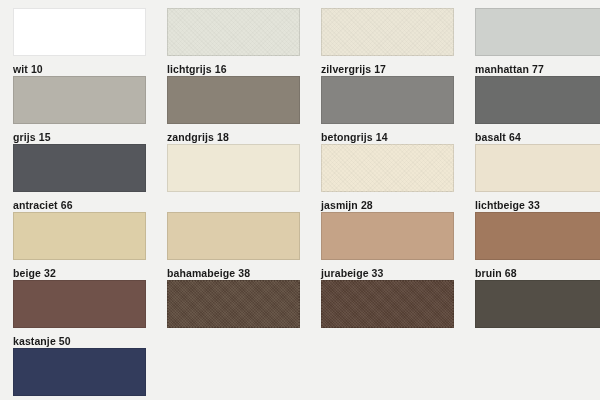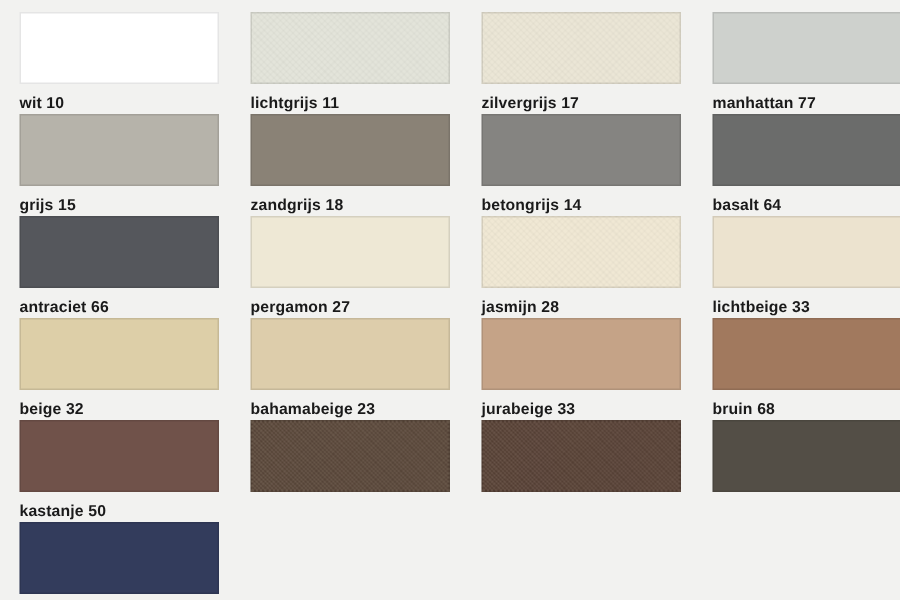--- a/index.html
+++ b/index.html
@@ -62,21 +62,21 @@
 </head>
 <body>
 
 <div id="swatch-grid">
     <div class="swatch-cell">
       <div class="swatch-chip" style="background-color: rgb(255, 255, 255);"></div>
       <div class="swatch-label">wit 10</div>
     </div>
     <div class="swatch-cell">
       <div class="swatch-chip speckled" style="background-color: rgb(227, 228, 218);"></div>
-      <div class="swatch-label">lichtgrijs 11</div>
+      <div class="swatch-label">lichtgrijs 16</div>
     </div>
     <div class="swatch-cell">
       <div class="swatch-chip speckled" style="background-color: rgb(235, 230, 214);"></div>
       <div class="swatch-label">zilvergrijs 17</div>
     </div>
     <div class="swatch-cell">
       <div class="swatch-chip" style="background-color: rgb(206, 209, 205);"></div>
       <div class="swatch-label">manhattan 77</div>
     </div>
     <div class="swatch-cell">
@@ -94,37 +94,36 @@
     <div class="swatch-cell">
       <div class="swatch-chip" style="background-color: rgb(107, 108, 107);"></div>
       <div class="swatch-label">basalt 64</div>
     </div>
     <div class="swatch-cell">
       <div class="swatch-chip" style="background-color: rgb(85, 87, 92);"></div>
       <div class="swatch-label">antraciet 66</div>
     </div>
     <div class="swatch-cell">
       <div class="swatch-chip" style="background-color: rgb(238, 232, 213);"></div>
-      <div class="swatch-label">pergamon 27</div>
     </div>
     <div class="swatch-cell">
       <div class="swatch-chip speckled" style="background-color: rgb(240, 232, 212);"></div>
       <div class="swatch-label">jasmijn 28</div>
     </div>
     <div class="swatch-cell">
       <div class="swatch-chip" style="background-color: rgb(236, 227, 207);"></div>
       <div class="swatch-label">lichtbeige 33</div>
     </div>
     <div class="swatch-cell">
       <div class="swatch-chip" style="background-color: rgb(221, 207, 168);"></div>
       <div class="swatch-label">beige 32</div>
     </div>
     <div class="swatch-cell">
       <div class="swatch-chip" style="background-color: rgb(221, 205, 171);"></div>
-      <div class="swatch-label">bahamabeige 23</div>
+      <div class="swatch-label">bahamabeige 38</div>
     </div>
     <div class="swatch-cell">
       <div class="swatch-chip" style="background-color: rgb(197, 163, 135);"></div>
       <div class="swatch-label">jurabeige 33</div>
     </div>
     <div class="swatch-cell">
       <div class="swatch-chip" style="background-color: rgb(161, 121, 94);"></div>
       <div class="swatch-label">bruin 68</div>
     </div>
     <div class="swatch-cell">

